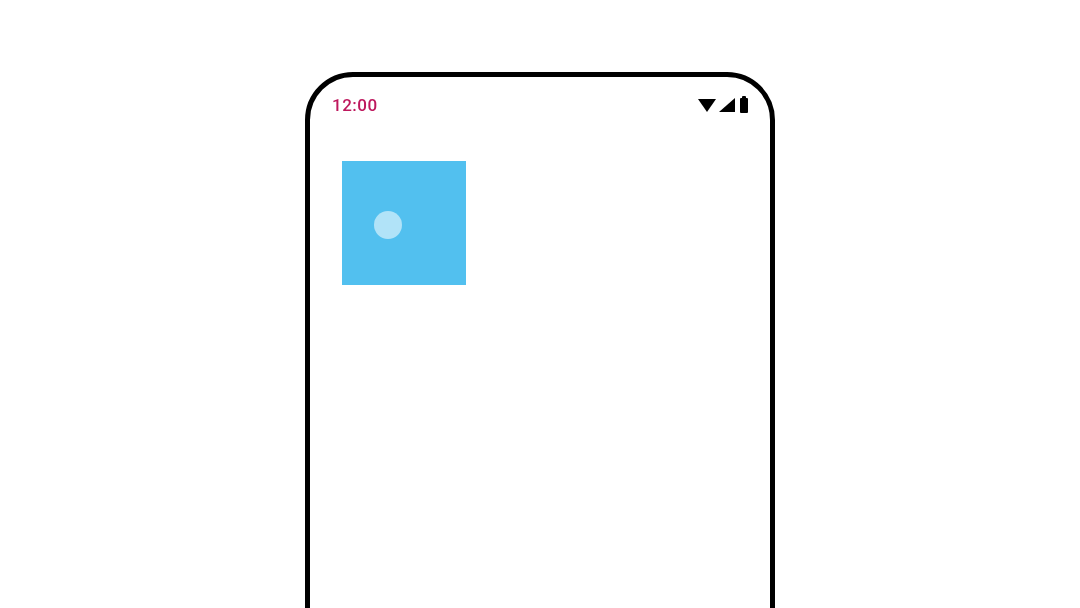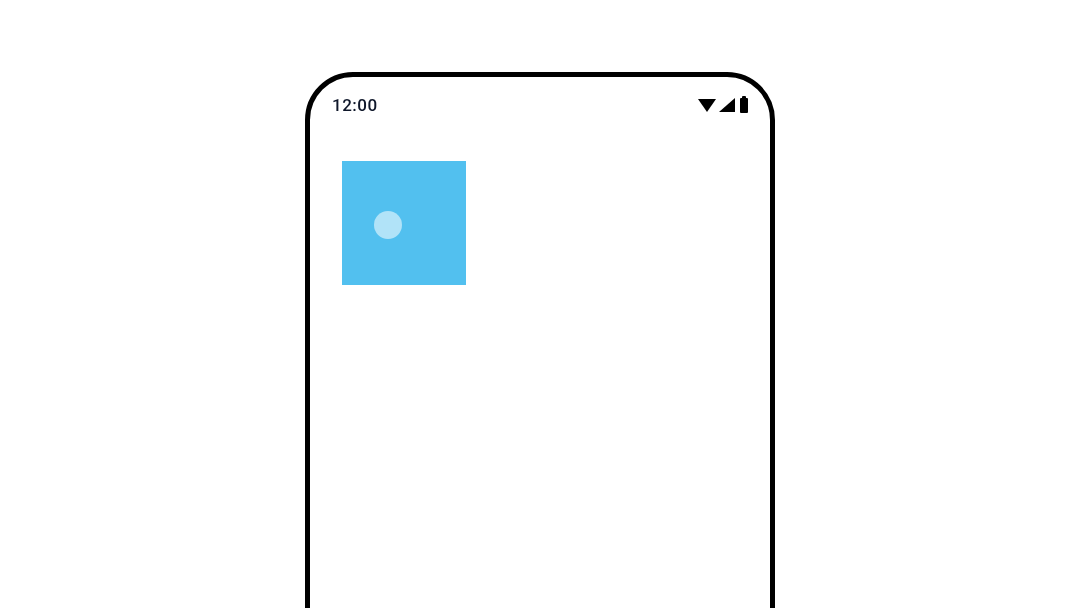--- a/index.html
+++ b/index.html
@@ -34,21 +34,21 @@
       display: flex;
       justify-content: space-between;
       align-items: center;
       padding: 14px 22px 0 22px;
       height: 42px;
     }
     
     .status-time {
       font-size: 17px;
       font-weight: 500;
-      color: #0f172a;
+      color: #be185d;
       letter-spacing: 0.5px;
     }
     
     .status-icons {
       display: flex;
       align-items: center;
       gap: 2px;
     }
     
     .icon-wifi {

